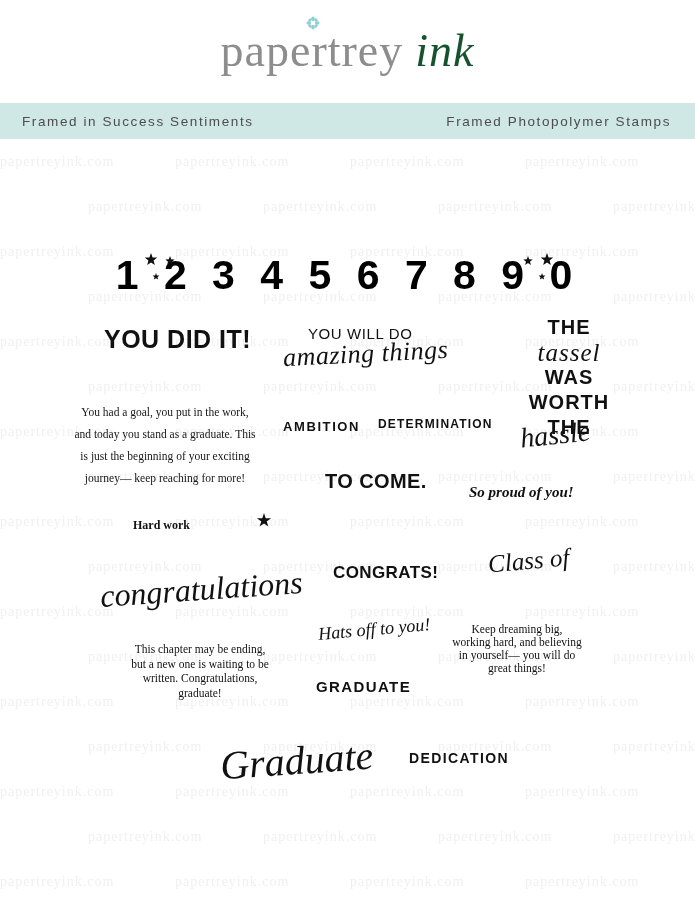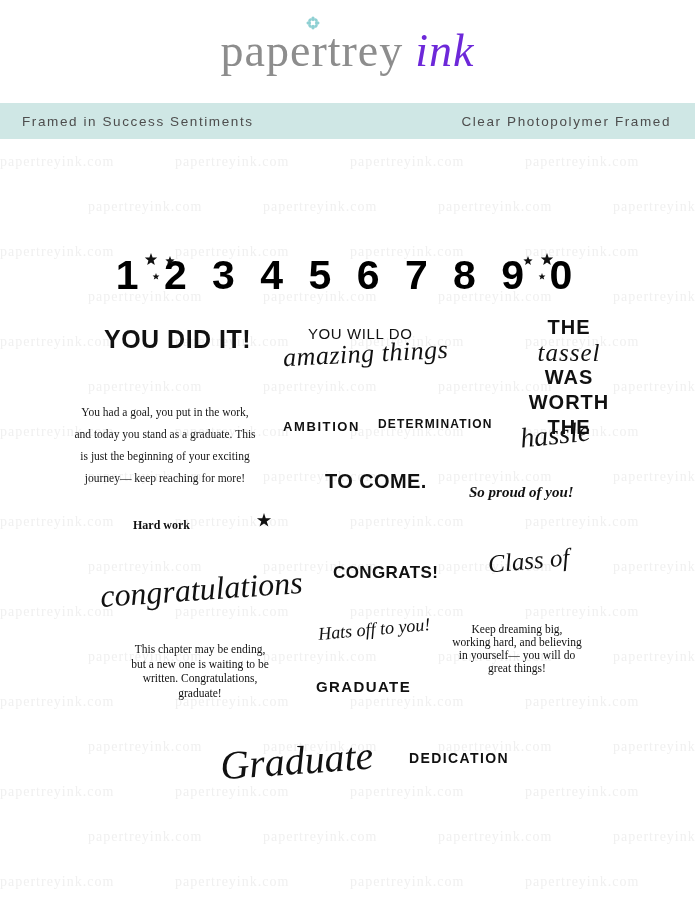--- a/index.html
+++ b/index.html
@@ -36,21 +36,21 @@
     font-size: 46px;
     color: #8d8d8d;
     letter-spacing: 1px;
     display: inline-block;
     vertical-align: middle;
   }
   .brand-word.ink {
     font-style: italic;
     font-family: "Liberation Serif", serif;
     margin-left: 12px;
-    color: #6d28d9;
+    color: #14532d;
   }
   .brand-flower {
     position: absolute;
     left: 50%;
     margin-left: -6px;
     top: -8px;
     width: 14px;
     height: 14px;
   }
 
@@ -369,21 +369,21 @@
           <circle cx="10" cy="10" r="2.3" fill="#ffffff"></circle>
         </g>
       </svg>
       <span class="brand-word">papertrey</span>
     </span><span class="brand-word ink">ink</span>
   </div>
 
   <div class="band">
     <div class="band-inner">
       <div class="band-left">Framed in Success Sentiments</div>
-      <div class="band-right">Clear Photopolymer Framed</div>
+      <div class="band-right">Framed Photopolymer Stamps</div>
     </div>
   </div>
 
   <div class="watermark">
     <div class="wm-row"><span>papertreyink.com</span><span>papertreyink.com</span><span>papertreyink.com</span><span>papertreyink.com</span></div>
     <div class="wm-row off"><span>papertreyink.com</span><span>papertreyink.com</span><span>papertreyink.com</span><span>papertreyink.com</span></div>
     <div class="wm-row"><span>papertreyink.com</span><span>papertreyink.com</span><span>papertreyink.com</span><span>papertreyink.com</span></div>
     <div class="wm-row off"><span>papertreyink.com</span><span>papertreyink.com</span><span>papertreyink.com</span><span>papertreyink.com</span></div>
     <div class="wm-row"><span>papertreyink.com</span><span>papertreyink.com</span><span>papertreyink.com</span><span>papertreyink.com</span></div>
     <div class="wm-row off"><span>papertreyink.com</span><span>papertreyink.com</span><span>papertreyink.com</span><span>papertreyink.com</span></div>

